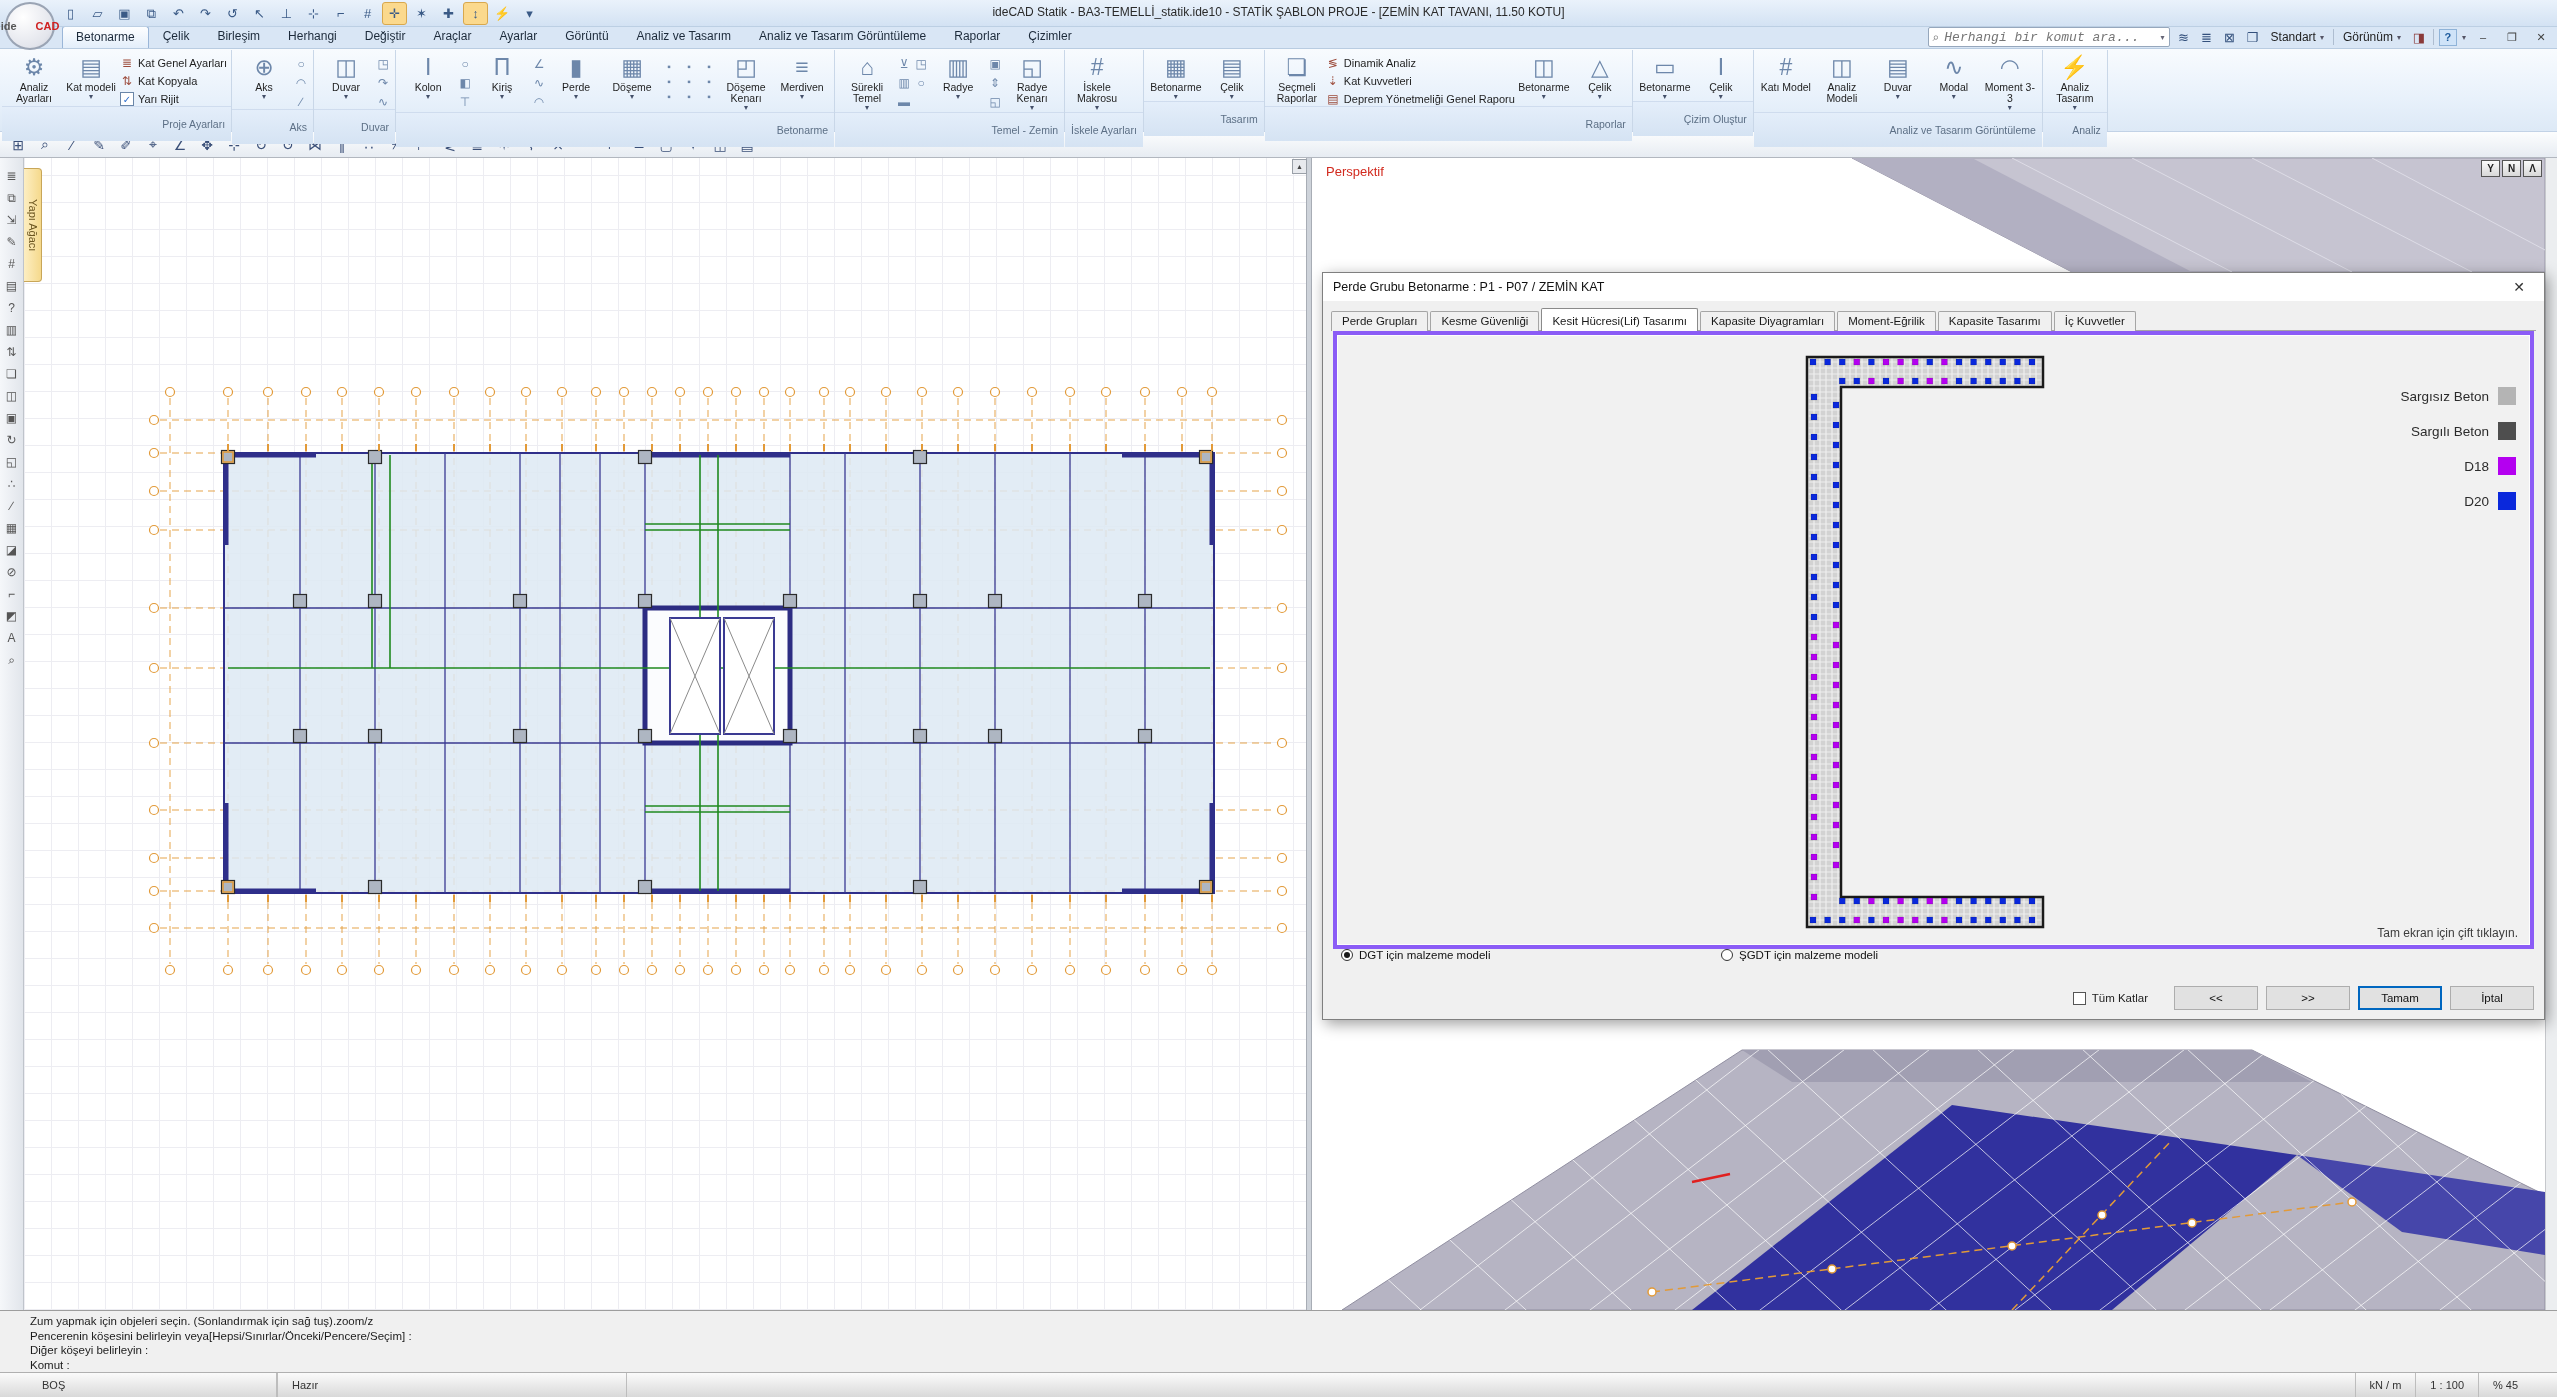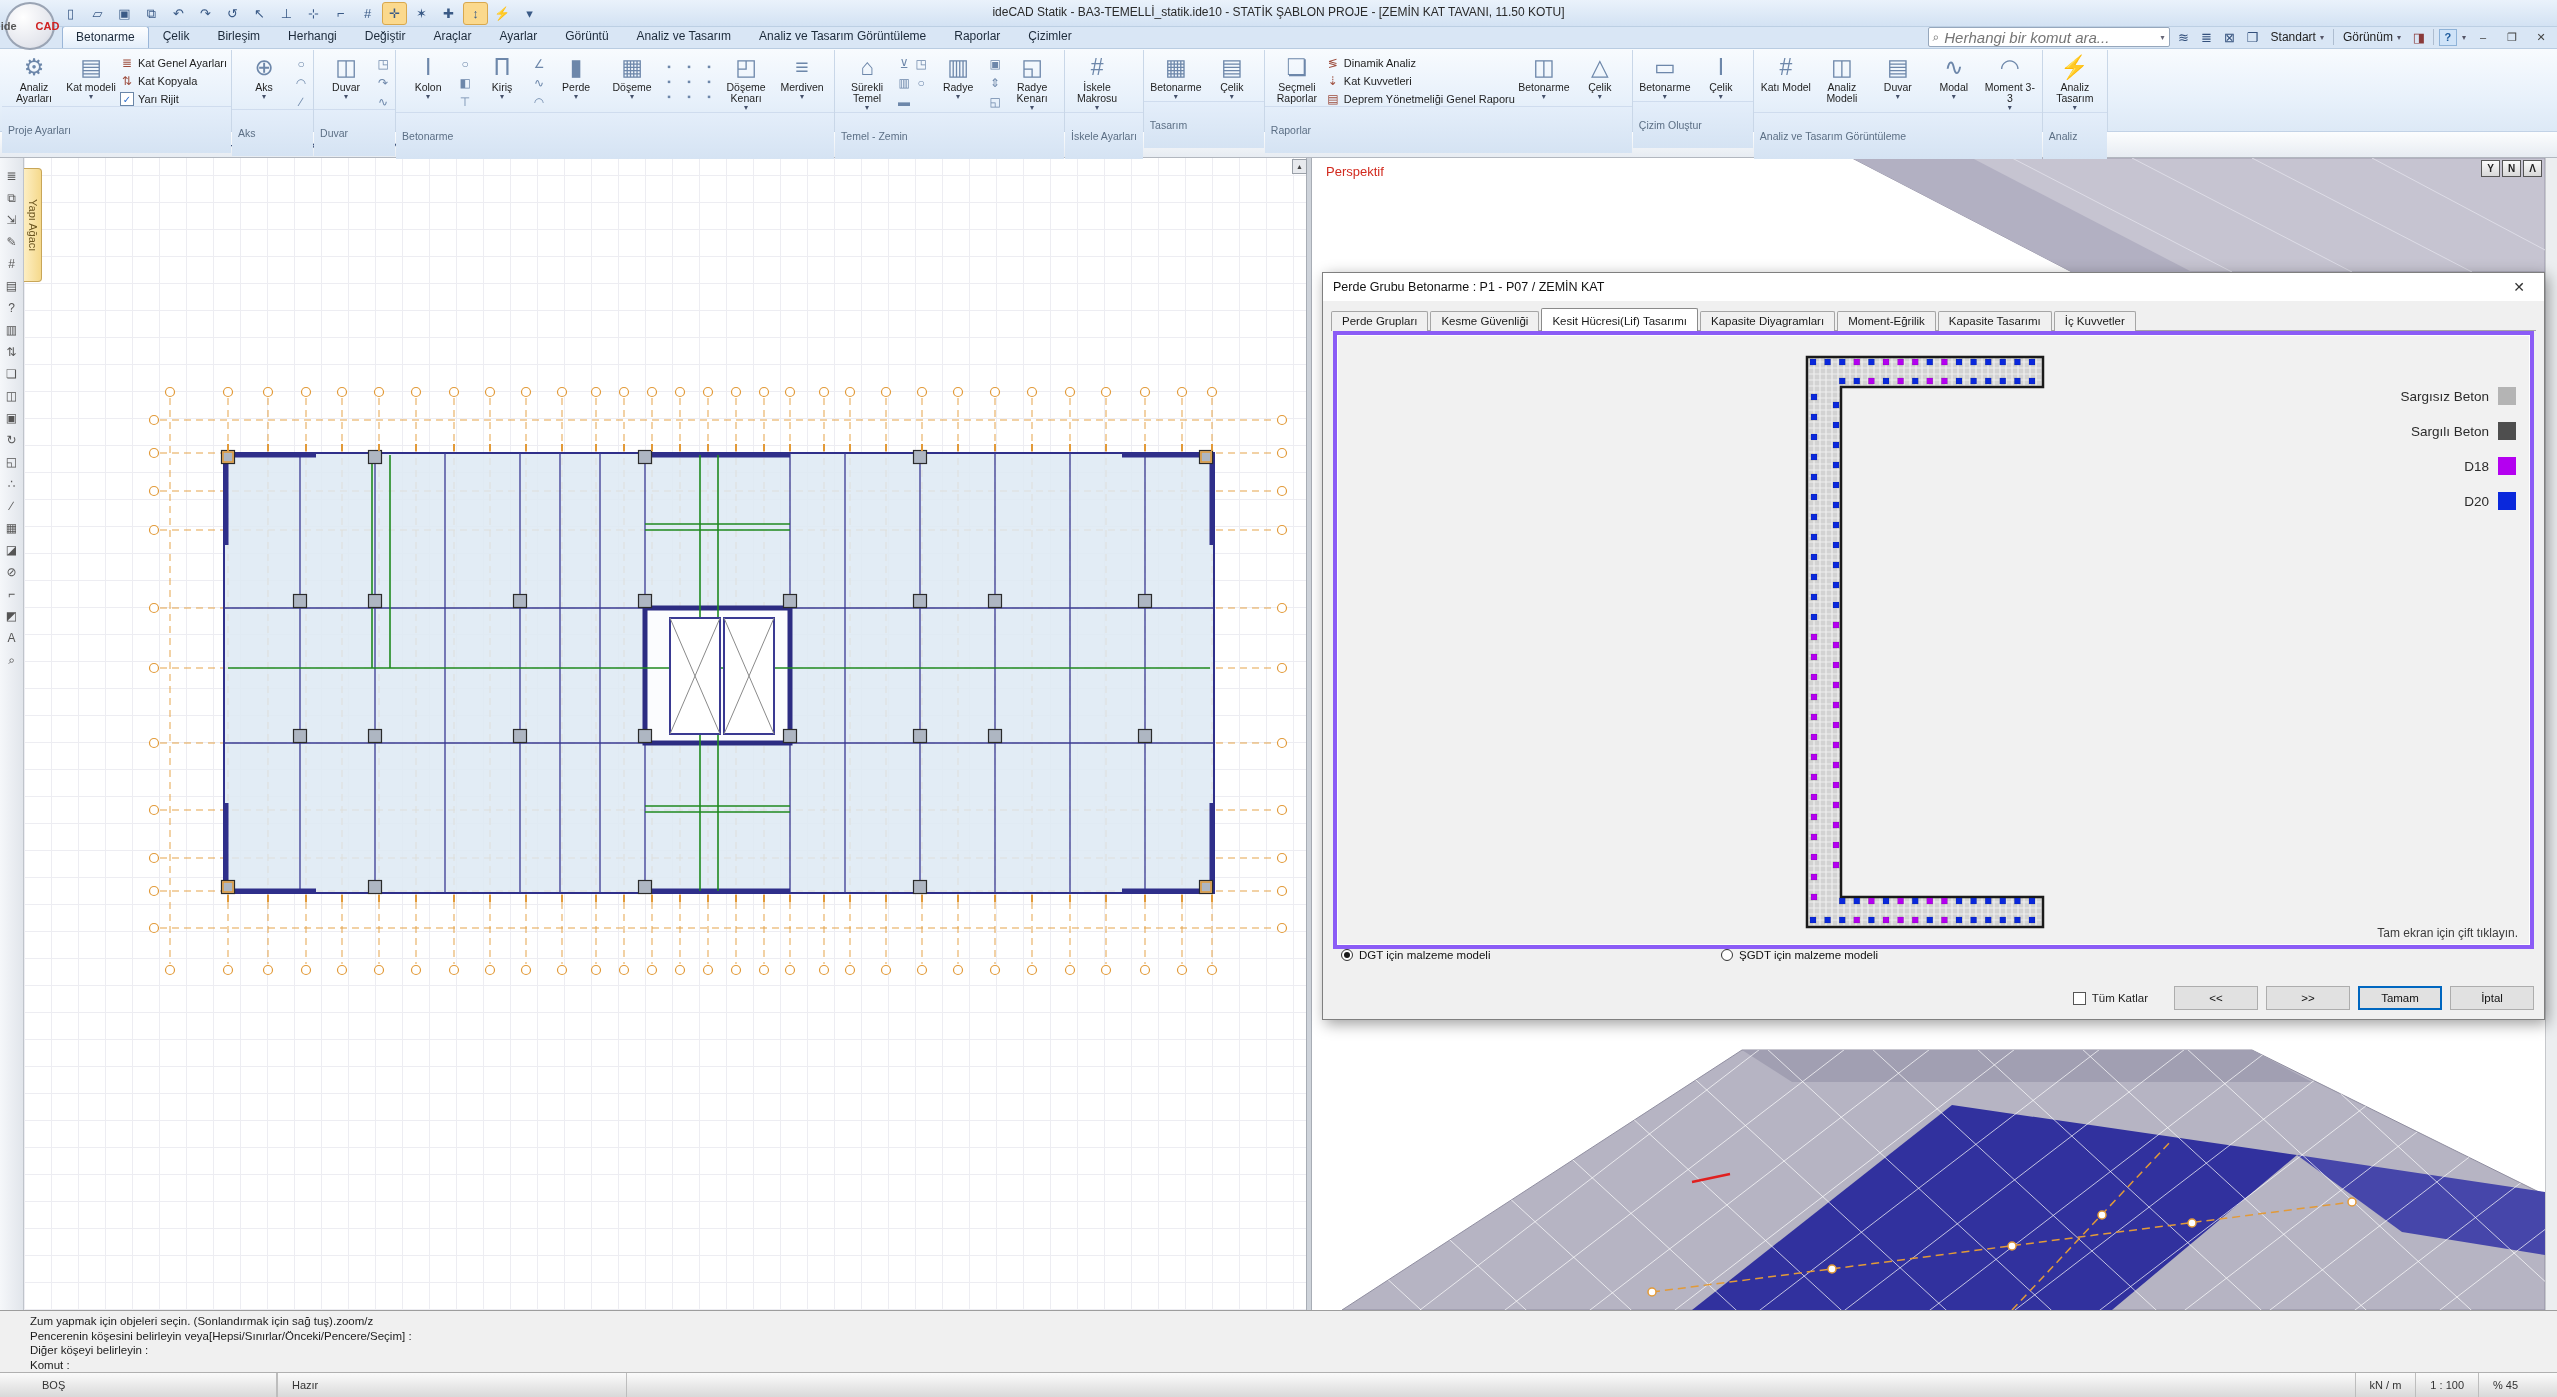--- a/index.html
+++ b/index.html
@@ -25,40 +25,40 @@
   #tabrow{position:absolute;left:0;top:26px;width:2557px;height:23px;background:#d9e6f5;
     border-bottom:1px solid #b9cce1;display:flex;align-items:flex-end;padding-left:62px;
     box-sizing:border-box;z-index:39;}
   .mtab{padding:3px 13px 4px 13px;font-size:12px;color:#1c2a3a;border:1px solid transparent;}
   .mtab.active{background:linear-gradient(#fdfeff,#e3eefa);border-color:#9ab6d8;border-bottom:none;
     border-radius:3px 3px 0 0;}
   #topright{position:absolute;right:4px;top:27px;display:flex;align-items:center;gap:5px;z-index:55;}
   .searchbox{width:232px;height:18px;border:1px solid #96a7bc;background:#fff;border-radius:2px;
     display:flex;align-items:center;padding:0 4px;gap:3px;}
   .searchbox .mag{color:#777;font-size:12px;}
-  .searchbox input{border:none;outline:none;flex:1;font-family:Liberation Sans, sans-serif;
-    font-style:italic;font-size:15px;color:#888;background:transparent;}
+  .searchbox input{border:none;outline:none;flex:1;font-family:Liberation Mono, monospace;
+    font-style:italic;font-size:13px;color:#888;background:transparent;}
   .tinybtn{min-width:18px;height:18px;display:flex;align-items:center;justify-content:center;
     color:#33507c;font-size:13px;}
   .ddlabel{display:flex;align-items:center;gap:4px;font-size:12px;color:#222;padding:0 4px;}
   .vsep{width:1px;height:16px;background:#aebdd0;}
   .winbtn{width:24px;height:17px;display:flex;align-items:center;justify-content:center;
     color:#444;font-size:11px;}
   .helpbox{width:16px;height:15px;background:#cfe3f8;border:1px solid #8fb3d8;color:#1c5a9c;
     font-weight:bold;display:flex;align-items:center;justify-content:center;font-size:11px;}
 
   
   #ribbon{position:absolute;left:0;top:49px;width:2557px;height:83px;box-sizing:border-box;
     background:linear-gradient(#f8fbfe,#e8f1fb 60%,#dde9f6);border-bottom:1px solid #c2d2e6;
     display:flex;align-items:stretch;padding:1px 0 0 2px;z-index:38;}
   .rgroup{display:flex;flex-direction:column;border-right:1px solid #c9d7e8;position:relative;}
   .rgroup-body{flex:1;display:flex;align-items:stretch;gap:1px;padding:1px 4px 0 4px;}
-  .rgroup-label{height:15px;line-height:14px;text-align:left;font-size:10.5px;color:#5c6f85;
+  .rgroup-label{height:15px;line-height:14px;text-align:right;font-size:10.5px;color:#5c6f85;
     background:linear-gradient(#e4eefa,#d5e3f3);border-top:1px solid #cfdcee;white-space:nowrap;
-    padding:16px 6px;}
+    padding:10px 6px;}
   .rbtn{width:56px;display:flex;flex-direction:column;align-items:center;padding-top:1px;
     font-size:10.5px;line-height:1.05;text-align:center;color:#1e1e1e;}
   .rbtn .ricon{font-size:23px;color:#6d87aa;height:30px;display:flex;align-items:center;}
   .rbtn .rlabel{white-space:normal;}
   .rbtn .rarrow{color:#44506a;font-size:8px;line-height:8px;}
   .rsmall{display:flex;flex-direction:column;justify-content:flex-start;gap:4px;padding-top:5px;}
   .rsmall-item{display:flex;align-items:center;gap:4px;font-size:11px;white-space:nowrap;color:#1e1e1e;}
   .rsmall-item .sicon{color:#9c4a3a;font-size:12px;width:14px;text-align:center;}
   .chksq{width:12px;height:12px;border:1px solid #6a86a8;background:#fff;display:flex;
     align-items:center;justify-content:center;font-size:10px;color:#2a6ccc;}

